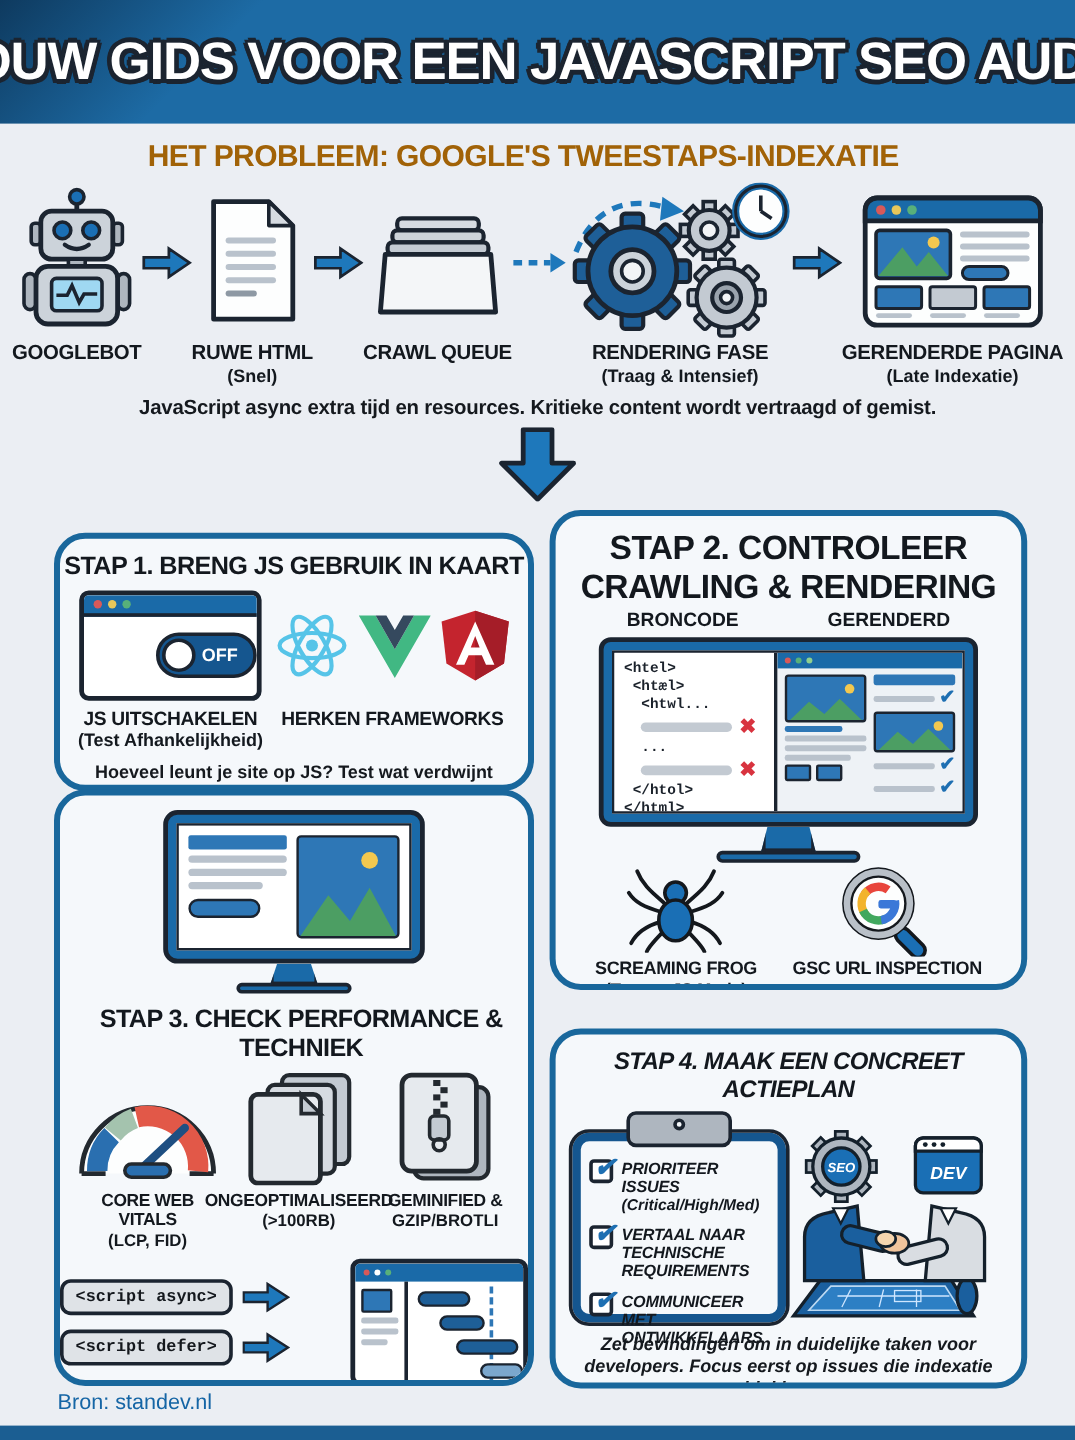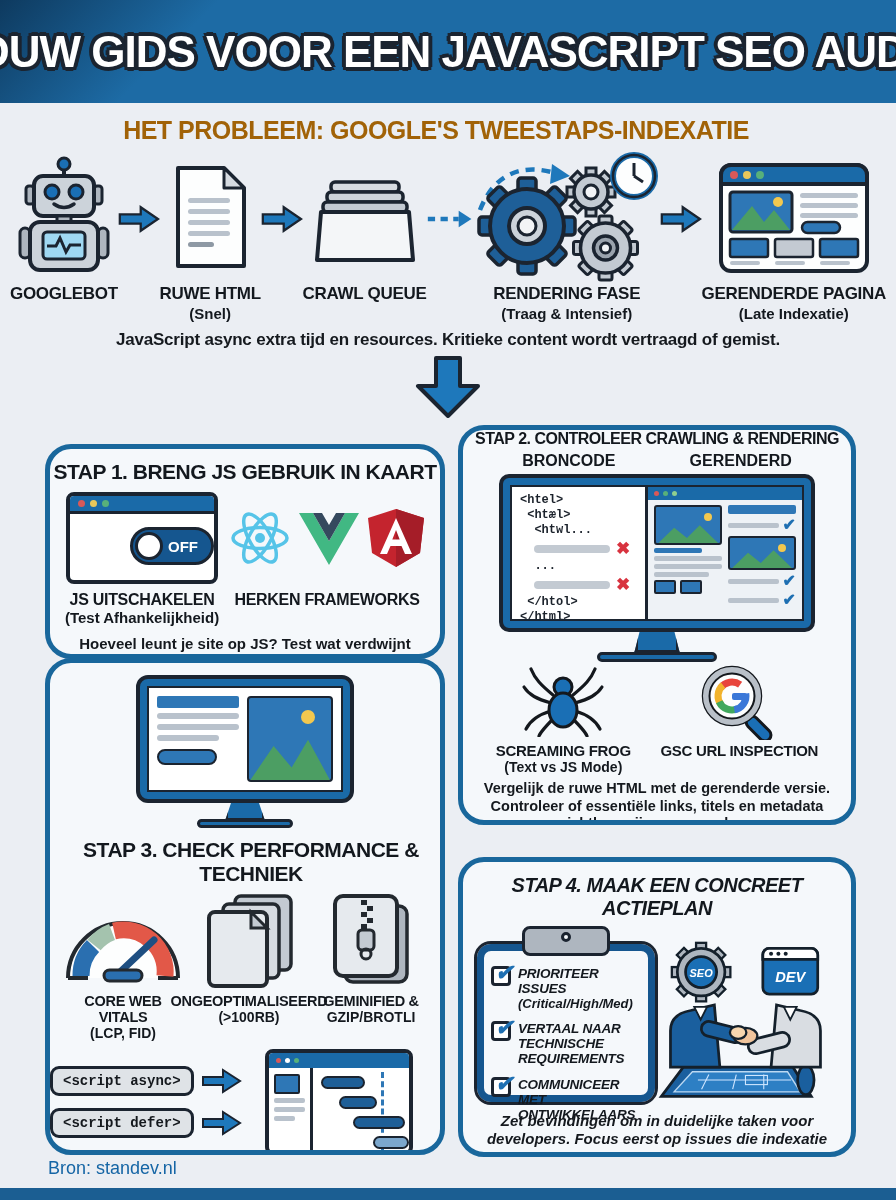--- a/index.html
+++ b/index.html
@@ -94,21 +94,21 @@
   .p3-img { width:86px; border:2px solid #1b2430; border-radius:4px; background:#2e77b6; position:relative; overflow:hidden; }
   .p3-img .img-sun { width:14px; height:14px; right:16px; top:12px; }
   .p3-img .img-mtn { height:48px; clip-path:polygon(0 100%, 30% 25%, 52% 70%, 72% 12%, 100% 100%); }
   .p3-stand { width:40px; height:18px; background:#1a6aa8; border:3px solid #1b2430; border-top:none; margin:0 auto; clip-path:polygon(15% 0,85% 0,100% 100%,0 100%); }
   .p3-base { width:96px; height:9px; background:#1a6aa8; border:3px solid #1b2430; border-radius:5px; margin:-2px auto 0; }
   .p3-icons { display:flex; justify-content:space-between; padding:0 12px; margin-top:6px; }
   .p3-ic { display:flex; flex-direction:column; align-items:center; width:130px; }
   .p3-ic .icon-box { height:96px; display:flex; align-items:flex-end; justify-content:center; }
   .p3-ic .icon-lbl { font-size:14.5px; margin-top:5px; }
   .p3-ic .icon-sub { font-size:14px; }
-  .scripts-row { display:flex; align-items:center; justify-content:flex-start; gap:23px; margin-top:8px; }
+  .scripts-row { display:flex; align-items:center; justify-content:space-between; gap:23px; margin-top:8px; }
   .pills { display:flex; flex-direction:column; gap:12px; }
   .pill-line { display:flex; align-items:center; gap:8px; }
   .code-pill { font-family:"Liberation Mono", monospace; font-size:14px; font-weight:700; color:#14181d;
     background:#dfe3e7; border:3px solid #1b2430; border-radius:9px; padding:4px 10px; white-space:nowrap; }
   .wf { width:148px; height:106px; background:#fff; border:4px solid #1b2430; border-radius:8px; overflow:hidden; }
   .wf-top { height:15px; background:#1a6aa8; display:flex; align-items:center; gap:4px; padding-left:7px; }
   .wf-top .dot { width:5px; height:5px; }
   .wf-body { display:flex; height:87px; position:relative; }
   .wf-left { width:44px; border-right:3px solid #1b2430; padding:6px 5px; display:flex; flex-direction:column; gap:4px; }
   .wf-sq { width:26px; height:20px; background:#2e77b6; border:2px solid #1b2430; border-radius:2px; }
@@ -348,21 +348,21 @@
             <path d="M29 10 L45 46 H38 L34.5 38 H23.5 L20 46 H13 Z M29 22 L25.3 31.5 H32.7 Z" fill="#fff"></path>
           </svg>
         </div>
         <div class="icon-lbl">HERKEN FRAMEWORKS</div>
       </div>
     </div>
     <div class="body-text" style="margin-top:9px;">Hoeveel leunt je site op JS? Test wat verdwijnt zonder JavaScript en gebruik tools zoals Wappalyzer.</div>
   </div>
 
   <div class="panel panel2">
-    <div class="panel-title" style="font-size:16px; ">STAP 2. CONTROLEER CRAWLING &amp; RENDERING</div>
+    <div class="panel-title" style="font-size:28px; margin-top:11px;">STAP 2. CONTROLEER CRAWLING &amp; RENDERING</div>
     <div class="p2-cols">
       <div class="p2-col-lbl">BRONCODE</div>
       <div class="p2-col-lbl">GERENDERD</div>
     </div>
     <div class="monitor2">
       <div class="m2-screen">
         <div class="code-pane">
           <div class="code-line">&lt;htel&gt;</div>
           <div class="code-line"> &lt;htæl&gt;</div>
           <div class="code-line">  &lt;htwl...</div>

